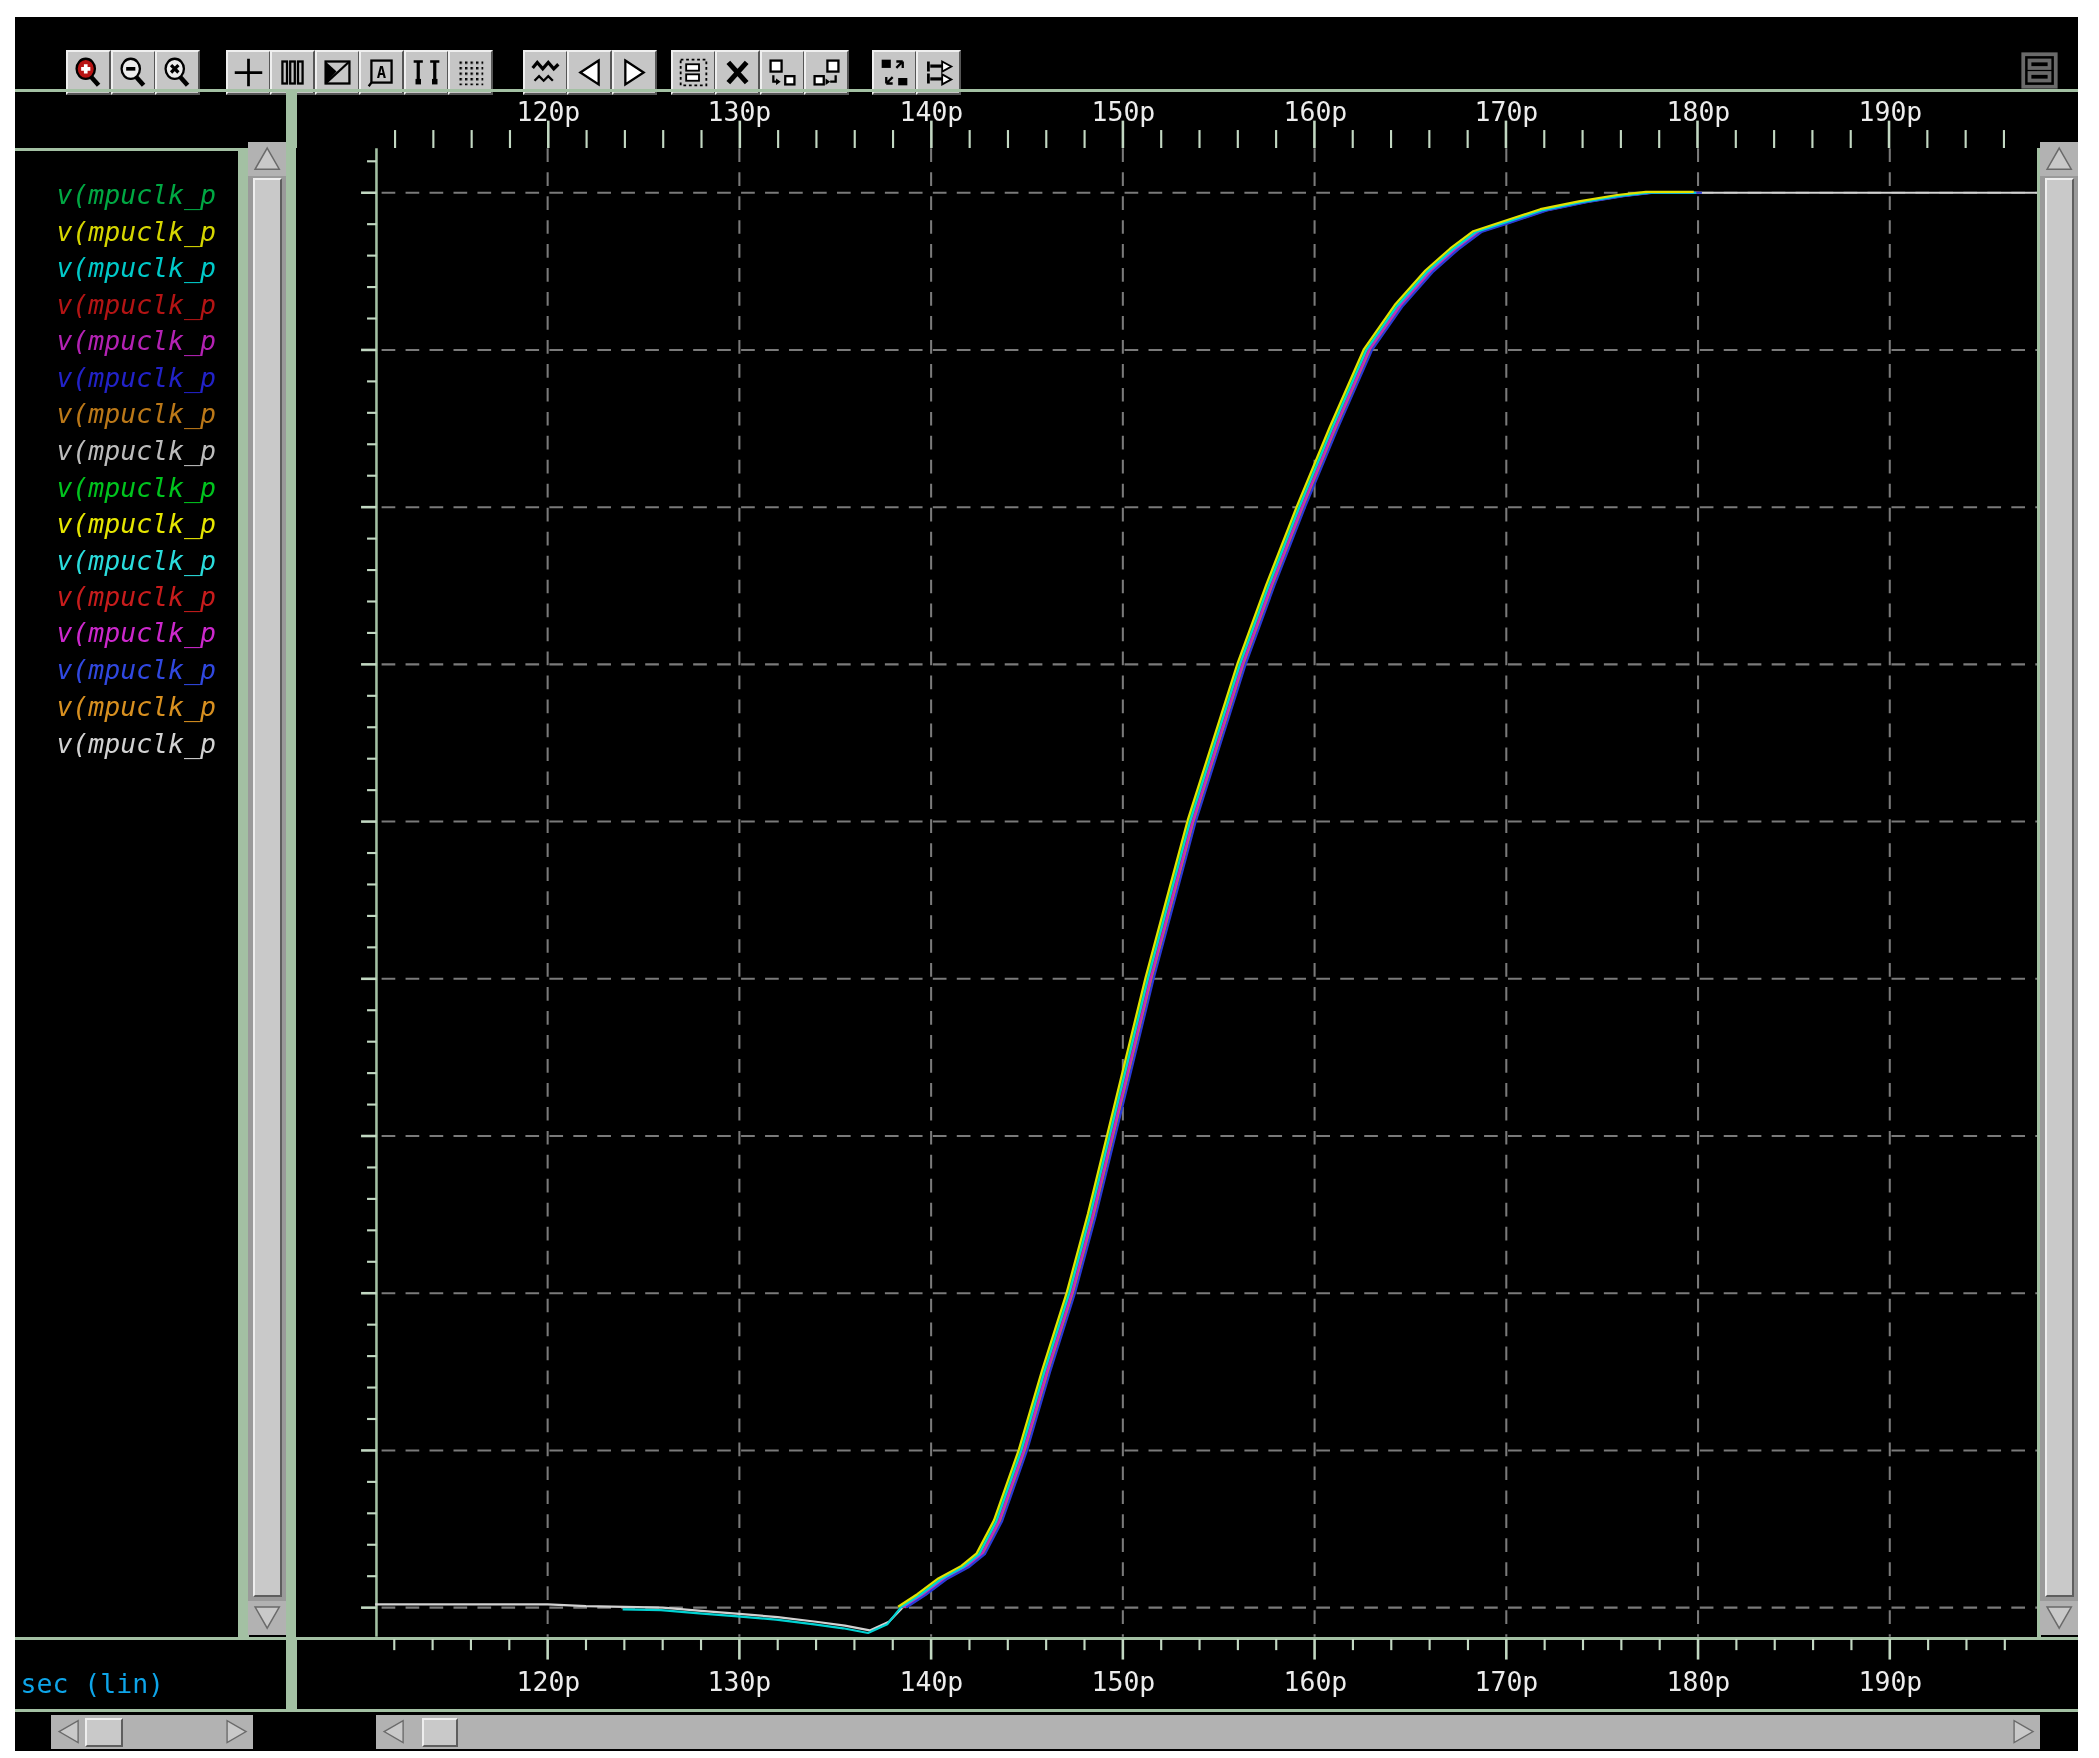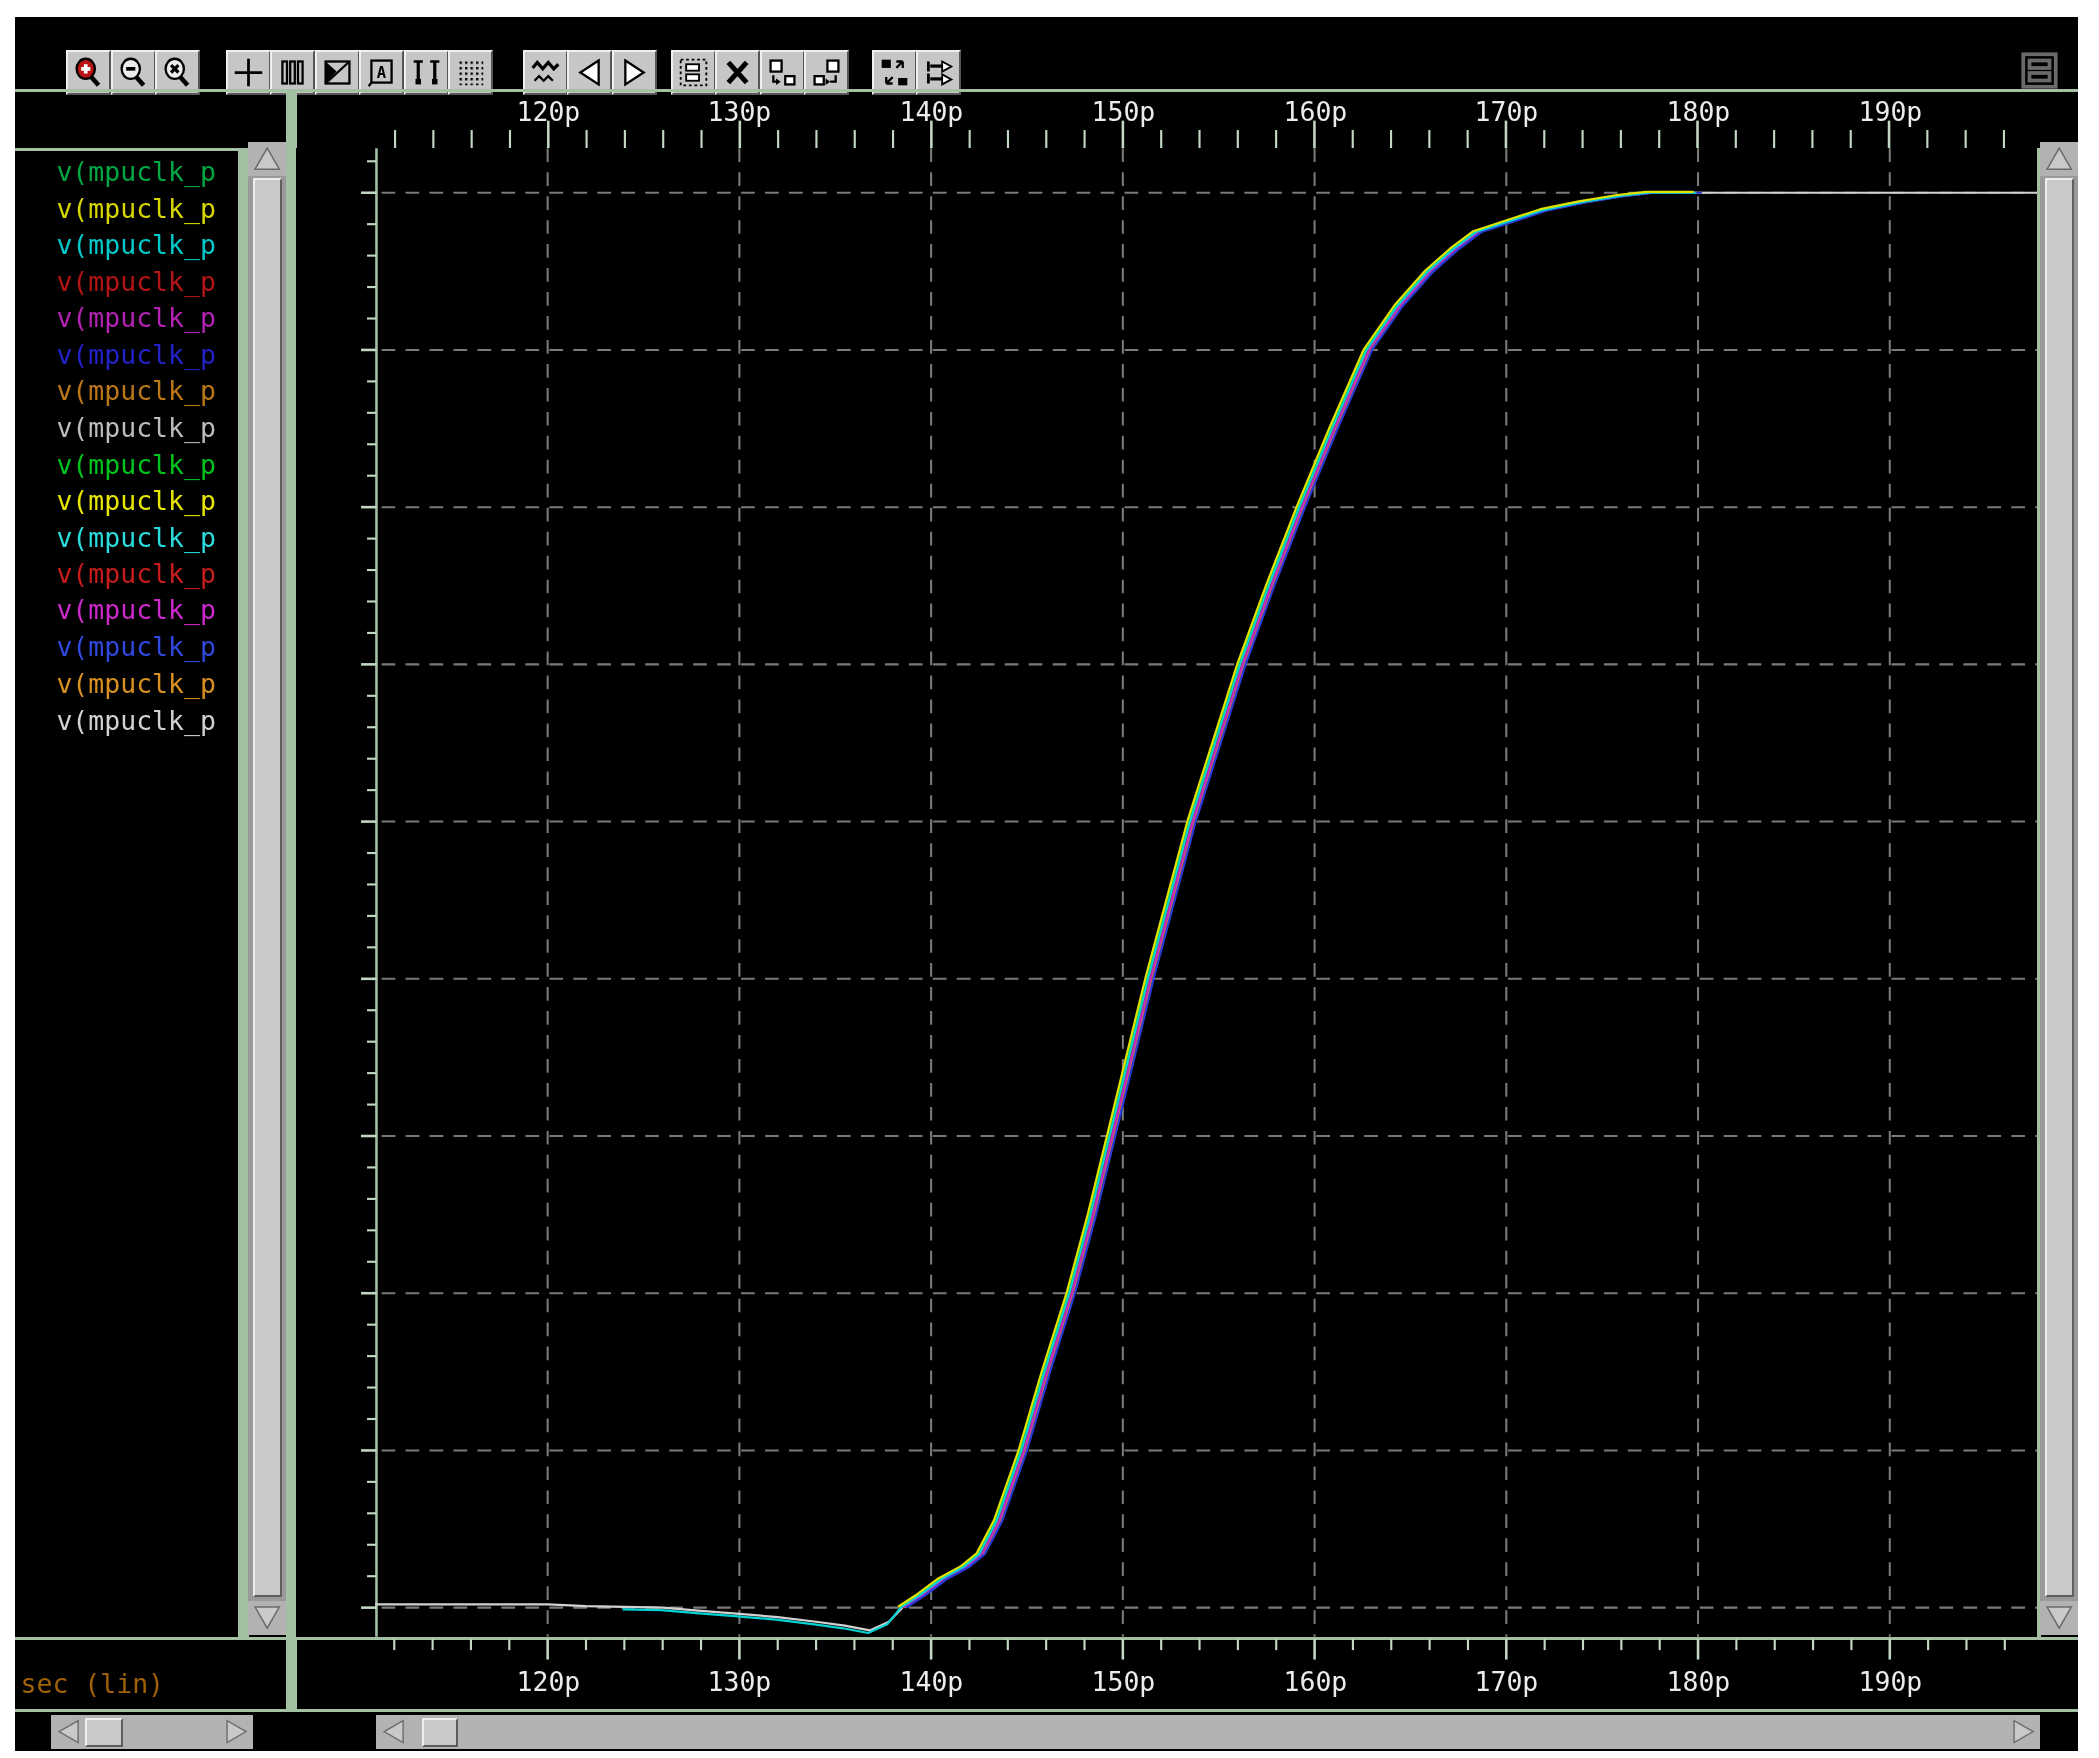--- a/index.html
+++ b/index.html
@@ -13,21 +13,21 @@
        border-top:2.6px solid #efefef;border-left:2.6px solid #efefef;
        border-right:2.6px solid #565656;border-bottom:2.6px solid #565656;
        display:flex;align-items:center;justify-content:center;}
   .btn svg{width:33px;height:33px;}
   
   .sig{position:absolute;left:0;height:36px;width:223px;font-size:26.5px;line-height:36px;
        white-space:pre;text-shadow:2.6px 2.6px 0 rgba(0,0,0,0.85);}
   
   .xlab{position:absolute;width:120px;text-align:center;color:#ececec;font-size:26.5px;}
   .ylab{position:absolute;width:62px;text-align:right;color:#ececec;font-size:26.5px;}
-  .unitlab{color:#a16207;font-size:26.5px;white-space:pre;}
+  .unitlab{color:#0ea5e9;font-size:26.5px;white-space:pre;}
   
   .track{position:absolute;background:#b2b2b2;}
   .thumb{position:absolute;background:#c9c9c9;box-sizing:border-box;
          border-top:2.6px solid #eeeeee;border-left:2.6px solid #eeeeee;
          border-right:2.6px solid #5e5e5e;border-bottom:2.6px solid #5e5e5e;}
   .sarrow{position:absolute;display:flex;align-items:center;justify-content:center;background:#b2b2b2;}
   .sarrow svg{width:80%;height:80%;}
   .vtrack{background:#9a9a9a;}
   .winicon{position:absolute;display:flex;align-items:center;justify-content:center;}
 </style>
@@ -174,21 +174,21 @@
     </div>
 
     <div class="abs sage" style="left:0;top:72px;width:2063px;height:3.4px;"></div>
     <div class="abs sage" style="left:0;top:131px;width:2063px;height:2.6px;"></div>
     <div class="abs sage" style="left:0;top:1620px;width:2063px;height:2.6px;"></div>
     <div class="abs sage" style="left:0;top:1692px;width:2063px;height:3.4px;"></div>
     <div class="abs sage" style="left:223px;top:131px;width:10.3px;height:1491px;"></div>
     <div class="abs sage" style="left:271px;top:72px;width:10.3px;height:1623px;"></div>
     <div class="abs sage" style="left:2017px;top:131px;width:8.6px;height:1491px;"></div>
 
-    <div id="signal-list" class="abs" style="left:41px;top:137px;width:181px;height:599px;overflow:hidden;">
+    <div id="signal-list" class="abs" style="left:41px;top:160px;width:181px;height:599px;overflow:hidden;font-style:italic;">
         <div class="sig" style="top: 0px; color: rgb(0, 168, 67);">v(mpuclk_p</div>
         <div class="sig" style="top: 37px; color: rgb(214, 214, 0);">v(mpuclk_p</div>
         <div class="sig" style="top: 73px; color: rgb(0, 201, 201);">v(mpuclk_p</div>
         <div class="sig" style="top: 110px; color: rgb(180, 20, 20);">v(mpuclk_p</div>
         <div class="sig" style="top: 146px; color: rgb(180, 34, 180);">v(mpuclk_p</div>
         <div class="sig" style="top: 183px; color: rgb(34, 34, 200);">v(mpuclk_p</div>
         <div class="sig" style="top: 219px; color: rgb(187, 120, 24);">v(mpuclk_p</div>
         <div class="sig" style="top: 256px; color: rgb(188, 188, 188);">v(mpuclk_p</div>
         <div class="sig" style="top: 293px; color: rgb(0, 196, 30);">v(mpuclk_p</div>
         <div class="sig" style="top: 329px; color: rgb(230, 230, 0);">v(mpuclk_p</div>

